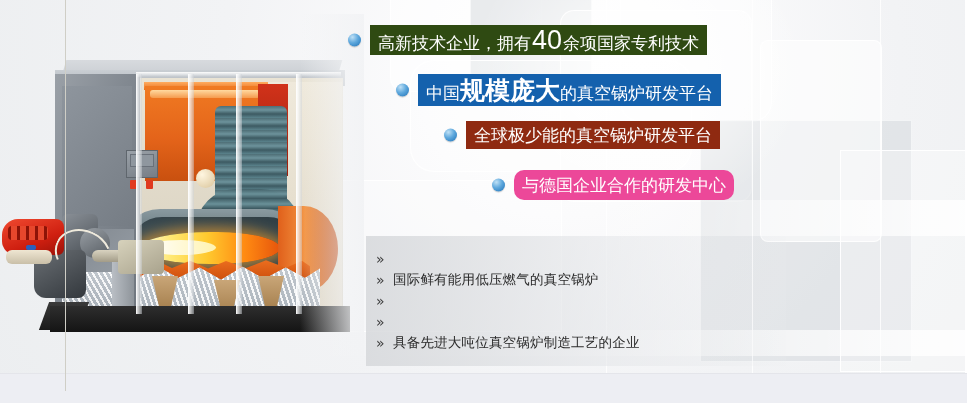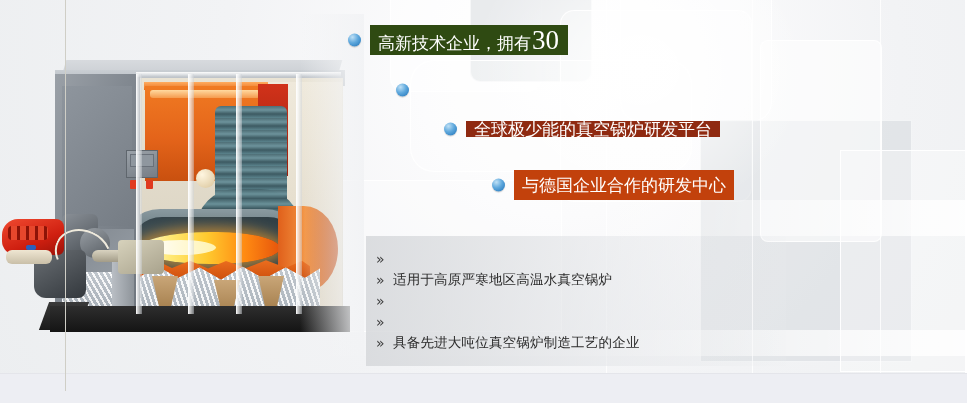--- a/index.html
+++ b/index.html
@@ -274,36 +274,36 @@
   }
   .photo-fade{
     position:absolute;left:300px;top:0;width:64px;height:342px;
     background:linear-gradient(90deg,rgba(242,243,245,0),rgba(242,243,245,.96));
   }
 
   
   .banner{
     position:absolute;display:flex;align-items:center;
     color:#ffffff;white-space:nowrap;
-    font-family:Liberation Serif, serif;
+    font-family:Liberation Sans, sans-serif;
   }
   .banner .dot{
     position:absolute;left:-22px;top:50%;transform:translateY(-50%);
     width:13px;height:13px;border-radius:50%;
     background:radial-gradient(circle at 34% 28%,#bfe0f5 0%,#5ea8dd 45%,#1c6fb5 100%);
     box-shadow:0 1px 1px rgba(0,0,0,.18);
   }
   .banner .txt{display:flex;align-items:baseline;padding:0 8px;}
   .banner .sm{font-size:17px;line-height:1;}
   .banner .big{font-size:25px;line-height:1;font-weight:bold;letter-spacing:0px;}
   .banner .num{font-size:27px;line-height:1;font-weight:normal;padding:0 1px;}
 
   #banner-1{left:370px;top:25px;height:30px;background:#2f4a12;}
   #banner-2{left:418px;top:74px;height:32px;background:#1461ad;}
-  #banner-3{left:466px;top:121px;height:16px;background:#8f2a11;}
+  #banner-3{left:466px;top:121px;height:28px;background:#8f2a11;}
   #banner-4{left:514px;top:170px;height:30px;background:#f18a22;}
 
   
   .features{
     position:absolute;left:366px;top:236px;width:420px;height:130px;
     background:linear-gradient(90deg,rgba(214,216,219,.85) 0%,rgba(226,228,231,.55) 55%,rgba(236,238,240,.12) 100%);
   }
   .feature-row{
     display:flex;align-items:center;height:21px;padding-left:27px;
     font-size:13.5px;color:#2b2b2b;white-space:nowrap;
@@ -389,51 +389,57 @@
     <div class="glass g-a"></div>
     <div class="glass g-b"></div>
     <div class="glass g-c"></div>
     <div class="photo-fade"></div>
   </div>
 
   <div class="banner" id="banner-1" style="background: rgb(47, 74, 18);">
     <span class="dot"></span>
     <span class="txt">
         <span class="sm">高新技术企业，拥有</span>
-        <span class="num">30</span>
+        <span class="num">40</span>
+        <span class="sm">余项国家专利技术</span>
       </span>
   </div>
 
   <div class="banner" id="banner-2" style="background: rgb(20, 97, 173);">
     <span class="dot"></span>
+    <span class="txt">
+        <span class="sm">中国</span>
+        <span class="big">规模庞大</span>
+        <span class="sm">的真空锅炉研发平台</span>
+      </span>
   </div>
 
   <div class="banner" id="banner-3" style="background: rgb(143, 42, 17);">
     <span class="dot"></span>
     <span class="txt">
         <span class="sm">全球极少能</span>
         <span class="sm">的真空锅炉研发平台</span>
       </span>
   </div>
 
-  <div class="banner" id="banner-4" style="background: #c2410c;">
+  <div class="banner" id="banner-4" style="background: #ec4899; border-radius: 10px;">
     <span class="dot"></span>
     <span class="txt">
         <span class="sm">与德国企业合作的研发中心</span>
       </span>
   </div>
 
   <div class="features">
     <div class="features-inner" id="feature-list">
         <div class="feature-row">
           <span class="chev">»</span>
         </div>
         <div class="feature-row">
           <span class="chev">»</span>
-          <span>适用于高原严寒地区高温水真空锅炉</span>
+          <span>国际鲜有能用低压燃气的真空锅炉</span>
         </div>
         <div class="feature-row">
           <span class="chev">»</span>
         </div>
         <div class="feature-row">
           <span class="chev">»</span>
         </div>
         <div class="feature-row">
           <span class="chev">»</span>
           <span>具备先进大吨位真空锅炉制造工艺的企业</span>

